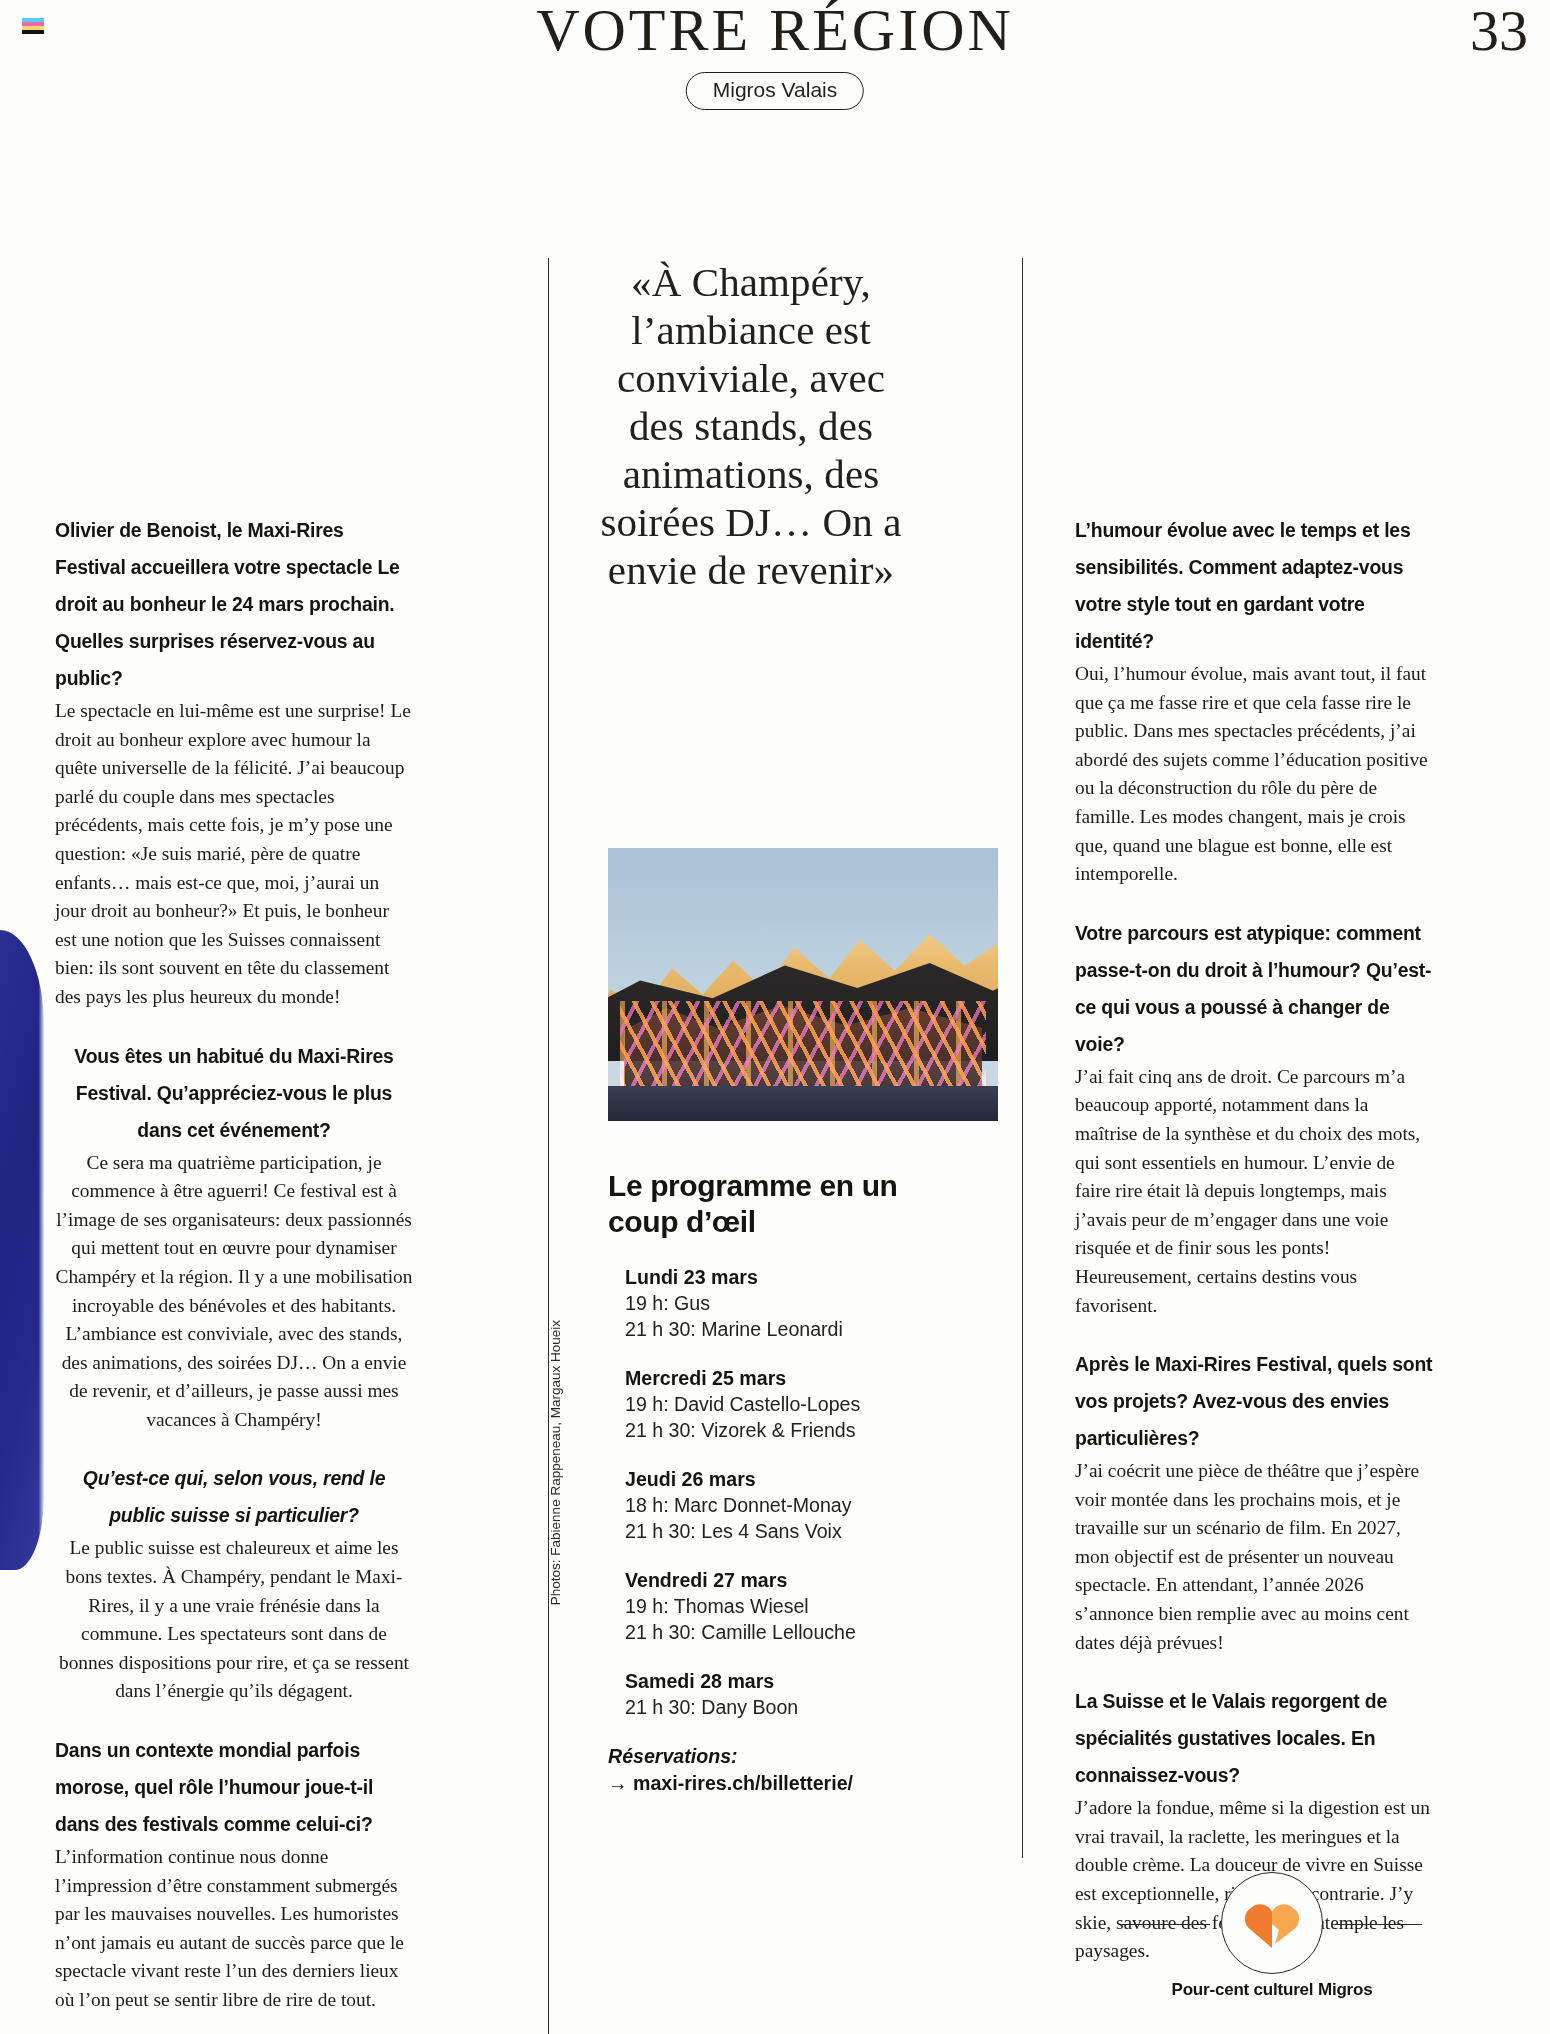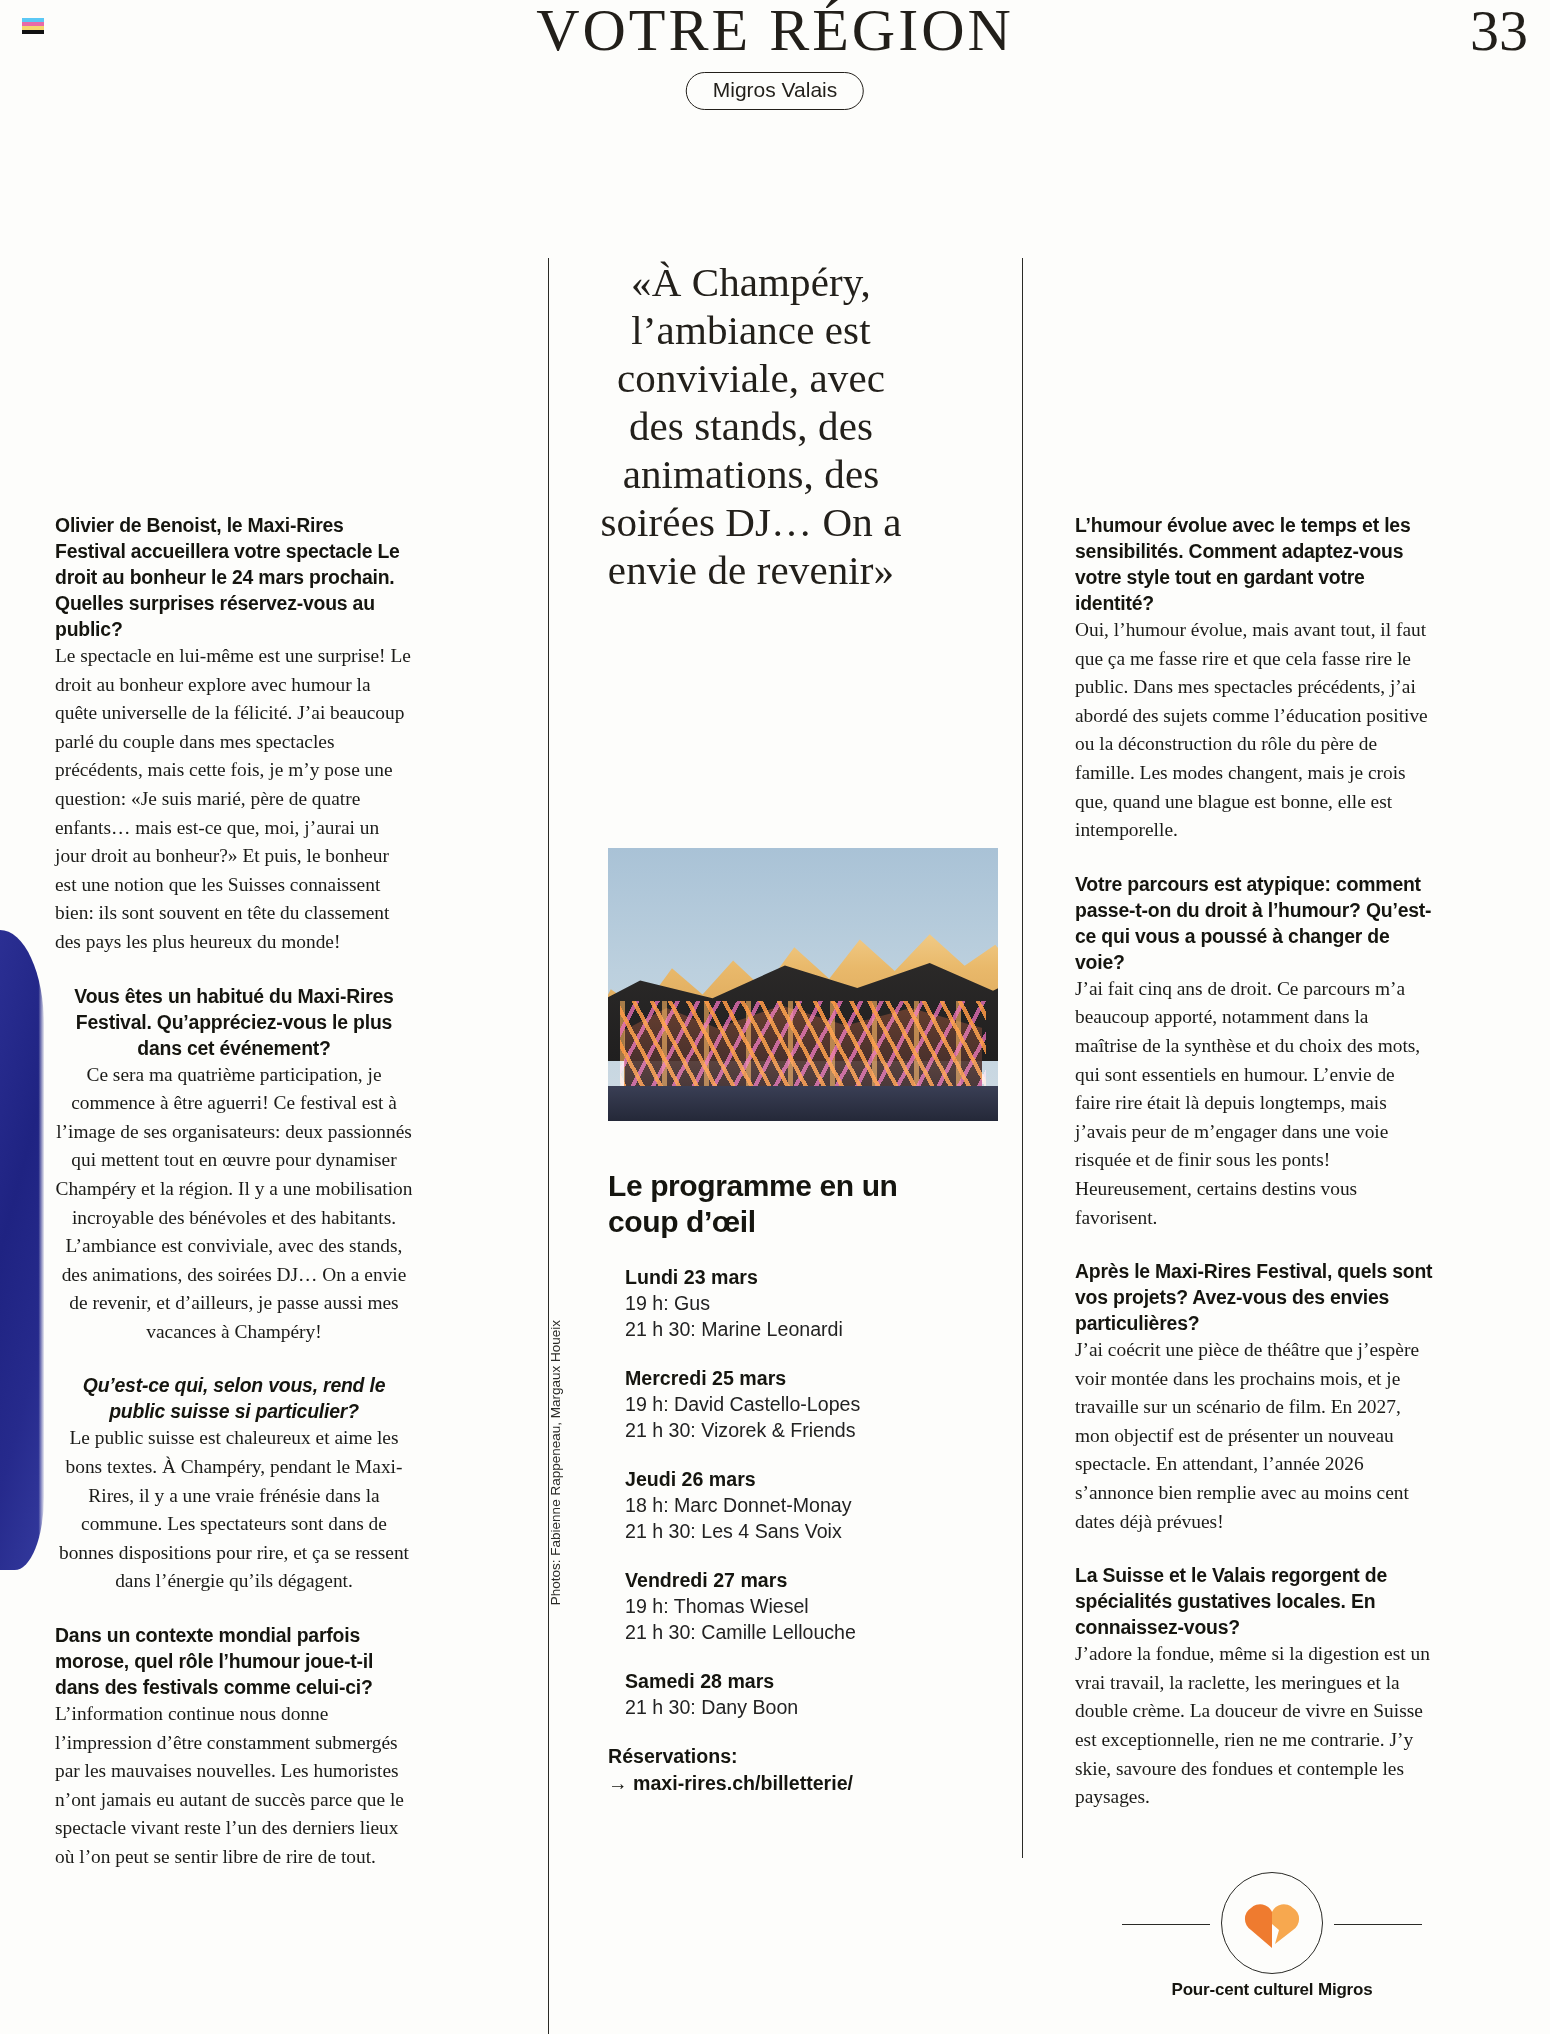--- a/index.html
+++ b/index.html
@@ -61,21 +61,21 @@
   .col-right{left:1075px;top:512px;width:360px;}
 
   p{margin:0;}
   .body-serif{
     font-family:"Liberation Serif",serif;
     font-size:19.4px;line-height:28.6px;color:#1b1b18;
     hyphens:auto;
   }
   .q{
     font-family:"Liberation Sans",sans-serif;
-    font-weight:700;font-size:19.4px;line-height:26px;
+    font-weight:700;font-size:19.4px;line-height:37px;
     color:#15150f;letter-spacing:-.2px;
   }
   .ans{margin-bottom:26px;}
 
   
   .pullquote{
     font-family:"Liberation Serif",serif;
     font-size:41px;line-height:48px;
     text-align:center;color:#23201b;
     letter-spacing:.1px;
@@ -136,21 +136,21 @@
     font-family:"Liberation Sans",sans-serif;
     font-weight:700;font-size:19.6px;line-height:26px;color:#15150f;
   }
   .prog-slot{
     font-family:"Liberation Sans",sans-serif;
     font-weight:400;font-size:19.6px;line-height:26px;color:#222;
   }
   .prog-block{margin-bottom:23px;margin-left:17px;}
   .resa-label{
     font-family:"Liberation Sans",sans-serif;
-    font-weight:700;font-size:19.6px;line-height:26px;color:#15150f;margin-top:6px;
+    font-weight:700;font-size:19.6px;line-height:26px;color:#15150f;margin-top:6px;font-style:italic;
   }
   .resa-link{
     font-family:"Liberation Sans",sans-serif;
     font-weight:700;font-size:19.6px;line-height:28px;color:#15150f;
   }
 
   
   .credit{
     position:absolute;left:548px;top:1320px;
     transform-origin:left top;

